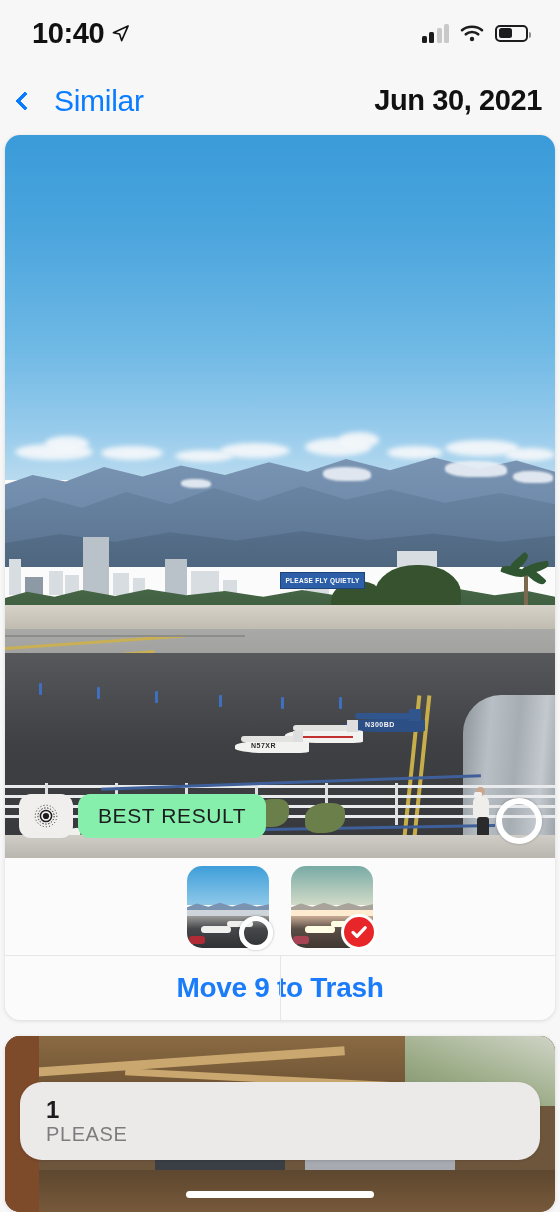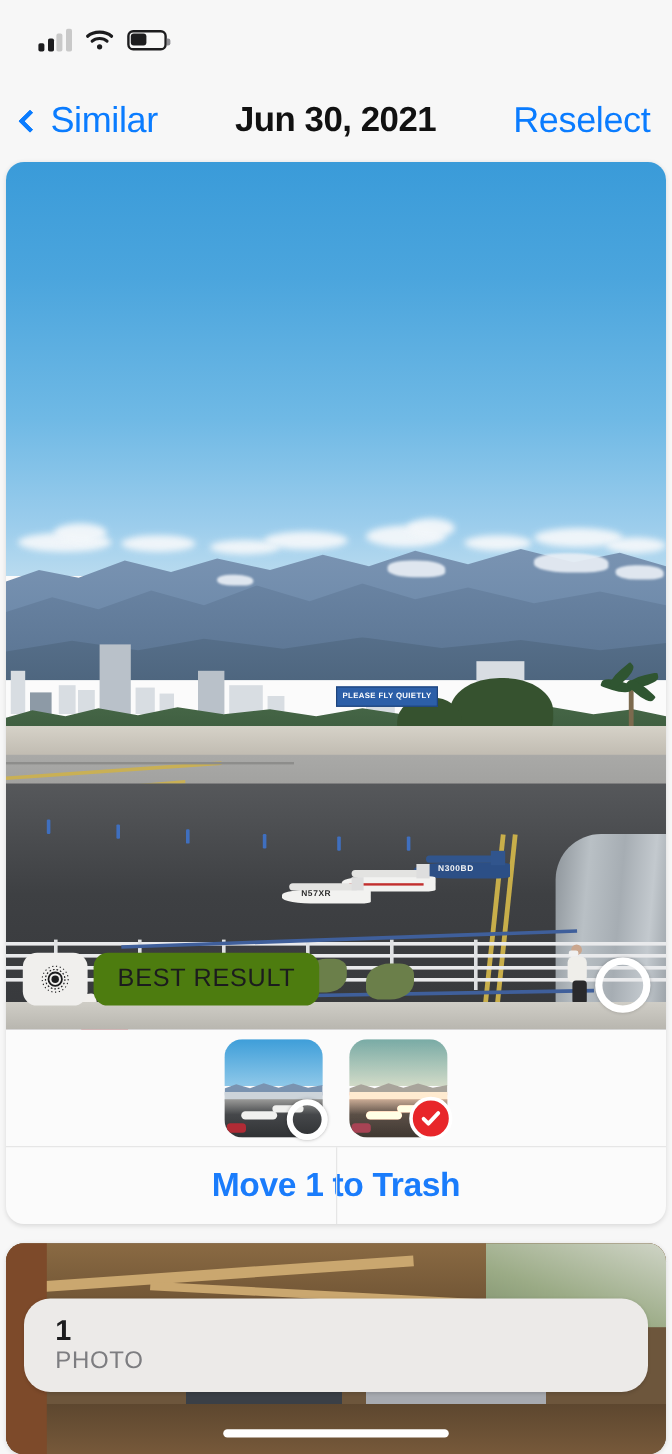--- a/index.html
+++ b/index.html
@@ -34,21 +34,21 @@
           height:6px; background:#8e8e93; border-radius:0 2px 2px 0; }
   .batt .fill { position:absolute; left:1.5px; top:1.5px; bottom:1.5px;
           width:45%; background:#1c1c1e; border-radius:2.5px; }
 
   
   .navbar {
     position:absolute; top:66px; left:0; width:560px; height:69px;
     display:flex; align-items:center; justify-content:space-between;
     padding:0 18px;
   }
-  .nav-back { display:flex; align-items:center; gap:8px; cursor:pointer; }
+  .nav-back { display:flex; align-items:center; gap:20px; cursor:pointer; }
   .chev { width:14px; height:14px; border-left:4px solid #0a7cff;
           border-bottom:4px solid #0a7cff; transform:rotate(45deg);
           border-radius:1px; margin-right:2px; }
   .nav-back-label { font-size:30px; color:#0a7cff; letter-spacing:-0.3px; }
   .nav-title { font-size:29px; font-weight:700; color:#111; letter-spacing:-0.4px; }
   .nav-action { font-size:30px; color:#0a7cff; letter-spacing:-0.3px; cursor:pointer; }
 
   
   .card {
     position:absolute; left:5px; top:135px; width:550px; height:885px;
@@ -132,21 +132,21 @@
   .person .legs { position:absolute; width:12px; height:20px; border-radius:3px; background:#2a2a2c; }
   .shrub { position:absolute; background:#6b7f4a; border-radius:50% 30% 50% 30%; }
   .curb { position:absolute; left:0; right:0; top:700px; height:23px;
       background:linear-gradient(180deg,#cfcdc6 0%,#b8b6af 100%); }
 
   
   .best-row { position:absolute; left:14px; bottom:20px; display:flex;
       align-items:center; gap:5px; }
   .best-icon-pill { width:54px; height:44px; background:#f0efed; border-radius:12px;
       display:flex; align-items:center; justify-content:center; }
-  .best-pill { height:44px; background:#4d7c0f; border-radius:12px;
+  .best-pill { height:44px; background:#86efac; border-radius:12px;
       display:flex; align-items:center; padding:0 20px; }
   .best-pill span { font-size:21px; font-weight:500; color:#1c1c1e; letter-spacing:.6px; }
   .sel-ring { position:absolute; right:13px; bottom:14px; width:46px; height:46px;
       border-radius:50%; border:6px solid #ffffff; background:transparent;
       box-shadow:0 0 3px rgba(0,0,0,.25); }
 
   
   .thumbs { position:absolute; left:0; top:723px; width:550px; height:97px;
       display:flex; align-items:center; justify-content:center; gap:22px; background:#fbfbfb; }
   .thumb { position:relative; width:82px; height:82px; border-radius:15px;
@@ -200,20 +200,26 @@
 
   .home-ind { position:absolute; left:50%; transform:translateX(-50%); bottom:14px;
       width:188px; height:7px; border-radius:4px; background:#fff; }
 </style>
 </head>
 <body>
 
 <div class="phone">
 
   <div class="statusbar">
+    <div class="status-left">
+      <span class="status-time">10:40</span>
+      <svg class="loc-arrow" width="19" height="19" viewBox="0 0 20 20">
+        <path d="M18 2 L2.5 9.2 L9 10.6 L11.2 17.5 Z" fill="none" stroke="#111" stroke-width="1.7" stroke-linejoin="round"></path>
+      </svg>
+    </div>
     <div class="status-right">
       <div class="bars">
         <i class="on"></i>
           <i class="on"></i>
           <i></i>
           <i></i>
       </div>
       <svg width="24" height="19" viewBox="0 0 24 19">
         <path d="M2 6.2 C7 1.6 17 1.6 22 6.2" stroke="#1c1c1e" stroke-width="2.6" fill="none" stroke-linecap="round"></path>
         <path d="M5.8 10.3 C9 7.3 15 7.3 18.2 10.3" stroke="#1c1c1e" stroke-width="2.6" fill="none" stroke-linecap="round"></path>
@@ -224,21 +230,20 @@
         </div>
     </div>
   </div>
 
   <div class="navbar">
     <div class="nav-back">
       <span class="chev"></span>
       <span class="nav-back-label">Similar</span>
     </div>
     <div class="nav-title">Jun 30, 2021</div>
-    <div class="nav-action">Reselect</div>
   </div>
 
   <div class="card">
 
     <div class="photo-wrap">
       <div class="photo">
         <div class="sky"></div>
 
         <div class="clouds">
           <div class="cl" style="left:10px;top:34px;width:78px;height:16px;"></div>
@@ -417,38 +422,38 @@
           <svg width="20" height="20" viewBox="0 0 20 20">
             <path d="M4 10.4 L8 14.4 L16.2 5.6" fill="none" stroke="#fff" stroke-width="3.2" stroke-linecap="round" stroke-linejoin="round"></path>
           </svg>
         </div>
       </div>
     </div>
 
     <div class="divider-h"></div>
     <div class="actions">
       <div class="act bold">
-        <span>Move 1 to Trash</span>
+        <span>Move 9 to Trash</span>
       </div>
     </div>
     <div class="divider-v"></div>
   </div>
 
   <div class="card2">
     <div class="c2-ceiling"></div>
     <div class="c2-beam" style="left:0;top:22px;width:340px;height:9px;transform:rotate(-4deg);"></div>
     <div class="c2-beam" style="left:120px;top:40px;width:300px;height:7px;transform:rotate(3deg);"></div>
     <div class="c2-light"></div>
     <div class="c2-person" style="left:150px;top:52px;width:130px;height:124px;background:#3a3f46;"></div>
     <div class="c2-person" style="left:300px;top:58px;width:150px;height:118px;background:#a7aab0;"></div>
     <div class="c2-floor"></div>
     <div style="position:absolute;left:0;top:0;width:34px;height:176px;background:#7d4a2a;"></div>
   </div>
 
   <div class="trashbar">
     <div class="tb-left">
       <span class="tb-count">1</span>
-      <span class="tb-unit">PHOTO</span>
+      <span class="tb-unit">PLEASE</span>
     </div>
   </div>
 
   <div class="home-ind"></div>
 </div>
 
 </body></html>

